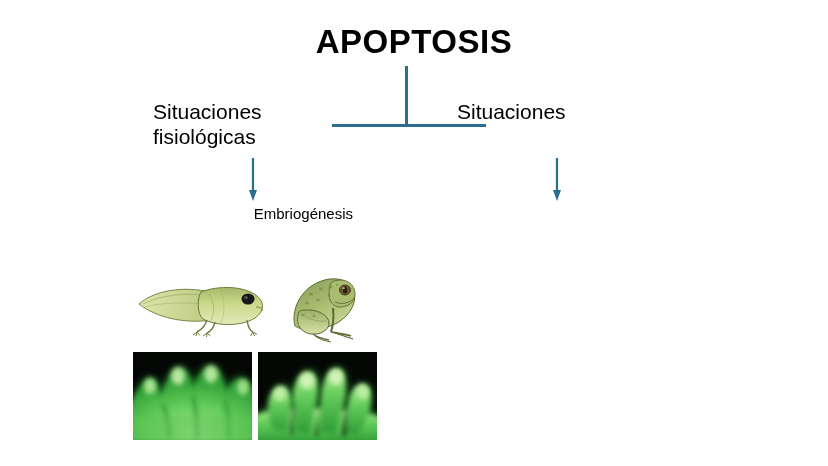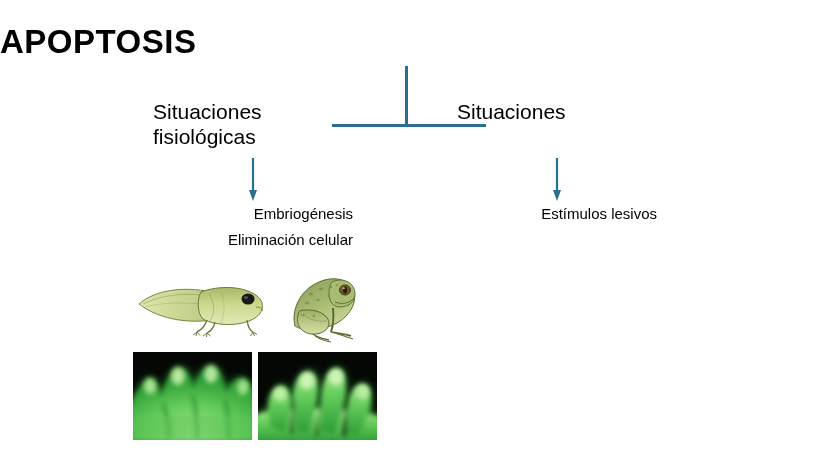--- a/index.html
+++ b/index.html
@@ -16,20 +16,21 @@
     font-family: "Liberation Sans", sans-serif;
     color: #000000;
   }
 
   
   #title {
     position: absolute;
     left: 0;
     top: 22px;
     width: 828px;
+    text-align: center;
     font-size: 33px;
     font-weight: bold;
     letter-spacing: 0.5px;
     color: #000000;
     line-height: 40px;
   }
 
   
   .conn {
     position: absolute;
@@ -154,25 +155,23 @@
 
   <div class="down-arrow" id="arrow-right">
     <svg width="18" height="44" viewBox="0 0 18 44">
       <line x1="9" y1="0" x2="9" y2="36" stroke="#2a6f8e" stroke-width="2.2"></line>
       <polygon points="9,43 5,32 13,32" fill="#2a6f8e"></polygon>
     </svg>
   </div>
 
   <div class="item-list" id="list-left">
     <div class="list-item">Embriogénesis</div>
-    <div class="list-item">Eliminación celular</div>
   </div>
 
   <div class="item-list" id="list-right">
-    <div class="list-item">Estímulos lesivos</div>
   </div>
 
   <div id="illustrations">
 
     <div class="illus" id="tadpole-illustration">
       <svg width="140" height="62" viewBox="0 0 140 62">
         <defs>
           <linearGradient id="tadBody" x1="0" y1="0" x2="0" y2="1">
             <stop offset="0%" stop-color="#a8b86a"></stop>
             <stop offset="45%" stop-color="#cbd98c"></stop>

